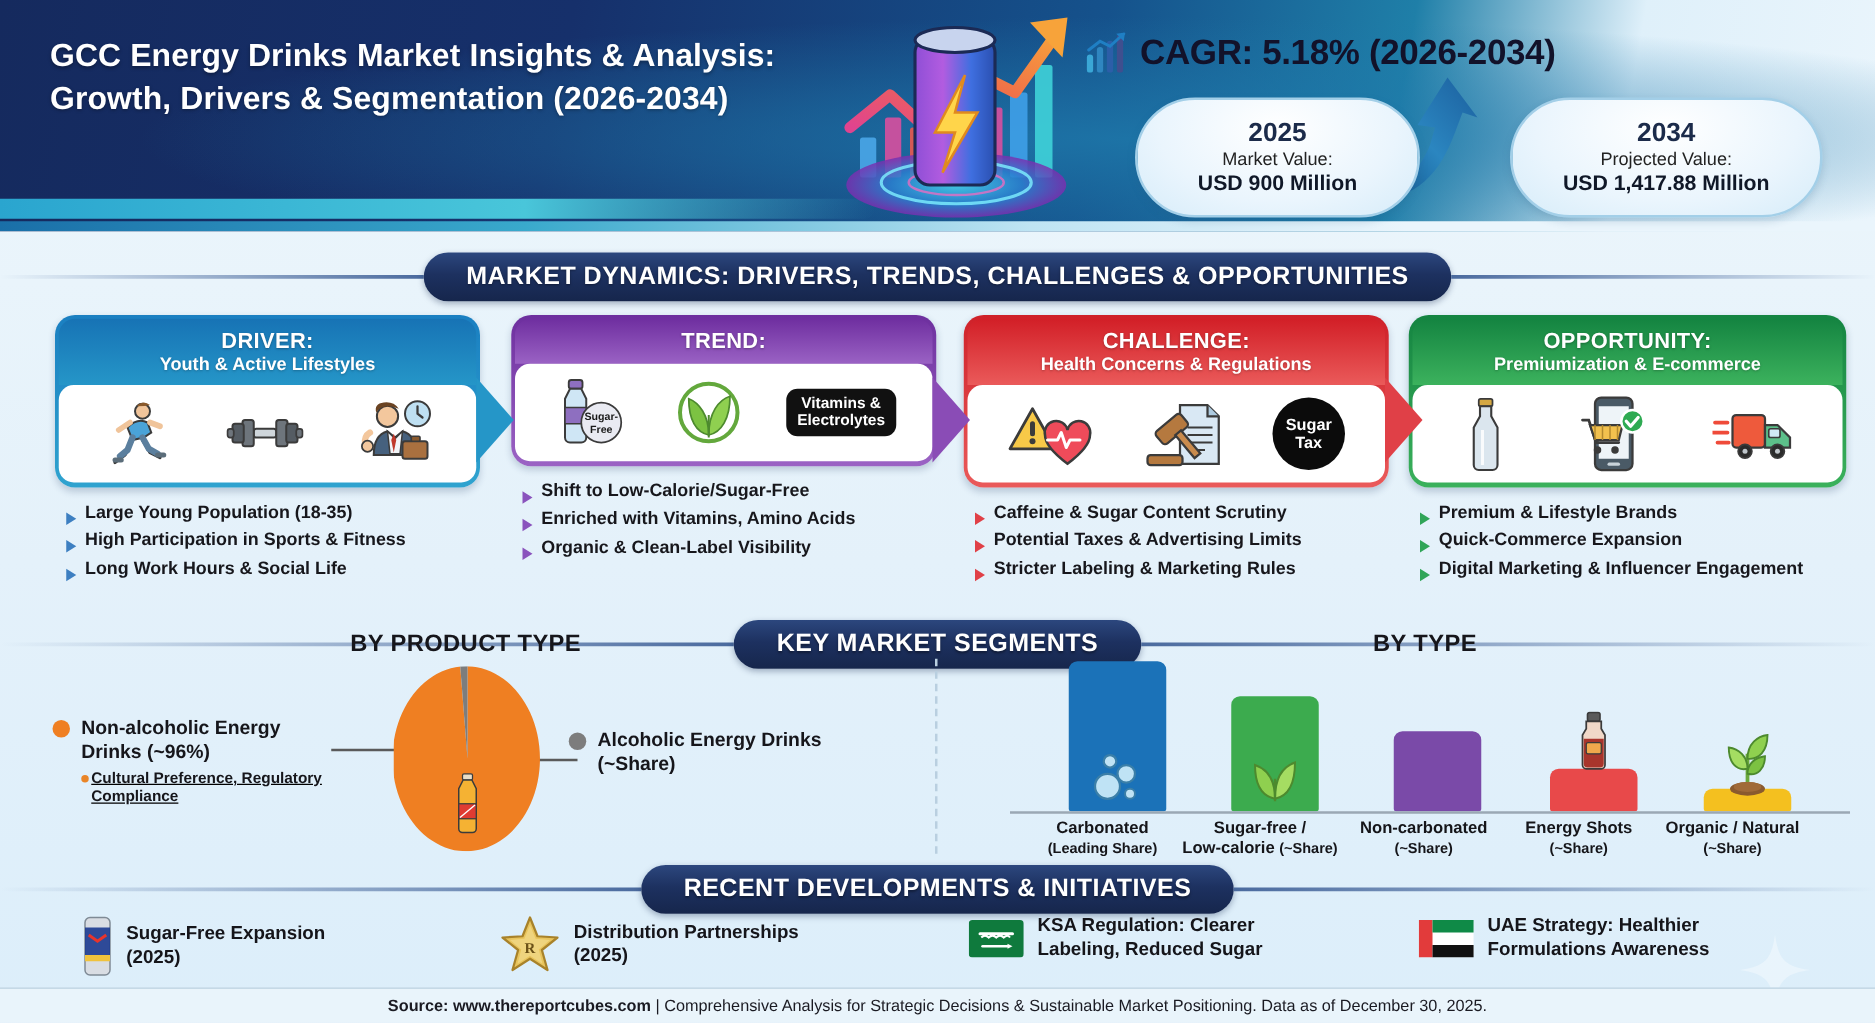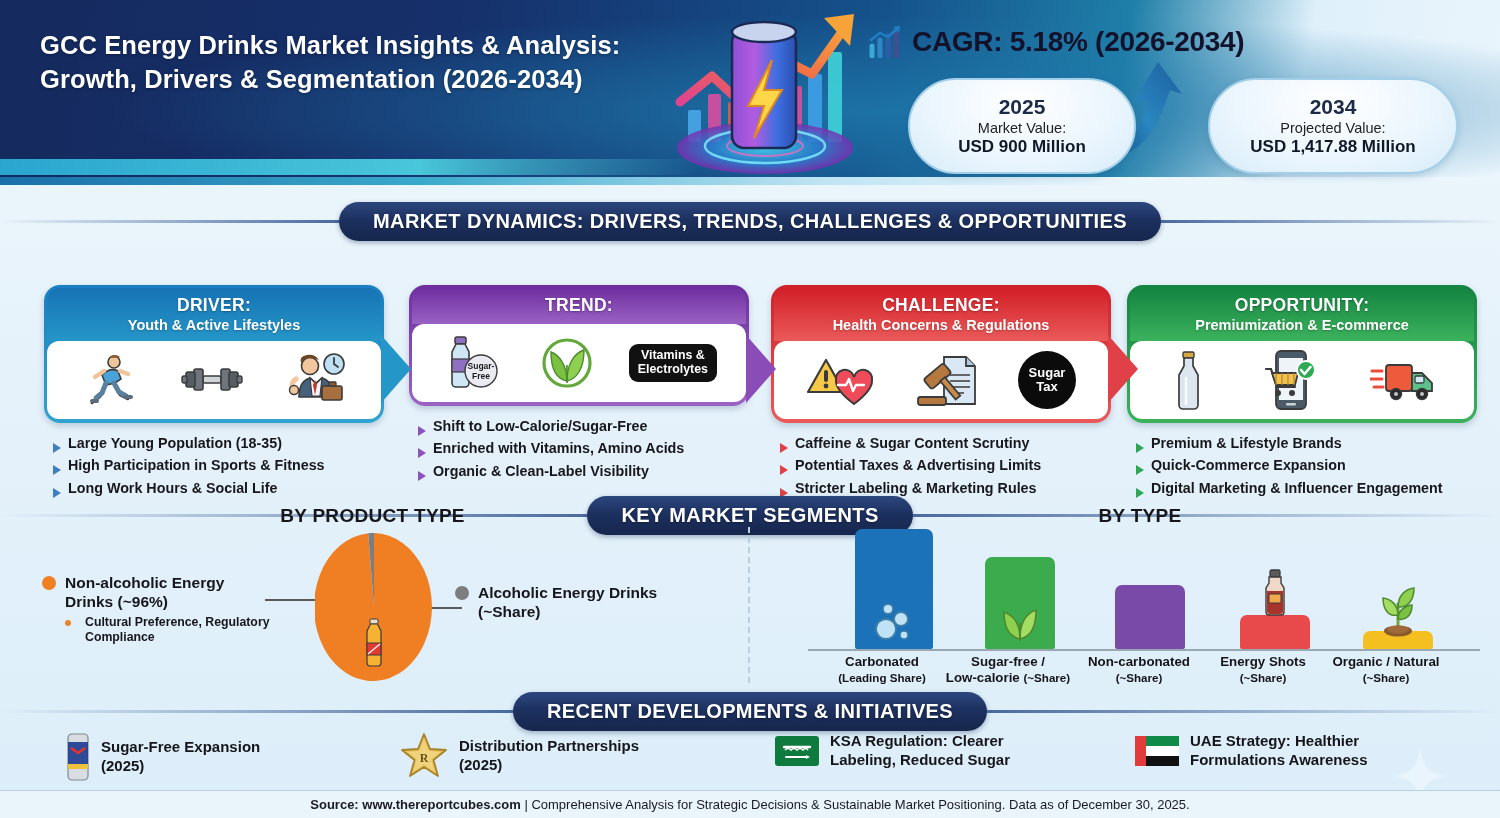--- a/index.html
+++ b/index.html
@@ -73,21 +73,21 @@
   .banner-line { flex: 1; height: 3px; background: linear-gradient(90deg,rgba(30,60,110,0),#4a6a9e); }
   .banner-line.r { background: linear-gradient(90deg,#4a6a9e,rgba(30,60,110,0)); }
   .banner {
     background: linear-gradient(180deg,#2c477e 0%,#1d3160 45%,#16264c 100%);
     color: #fff; font-size: 20px; font-weight: bold; letter-spacing: .4px;
     padding: 8px 34px; border-radius: 22px; white-space: nowrap;
     box-shadow: 0 2px 5px rgba(20,40,80,.35); text-shadow: 0 1px 2px rgba(0,0,0,.4);
   }
 
   
-  .dynamics { position: absolute; left: 0; top: 252px; width: 1212px; height: 222px; margin-top: 33px; }
+  .dynamics { position: absolute; left: 0; top: 252px; width: 1212px; height: 222px; }
   .dcard { position: absolute; top: 0; width: 340px; }
   .dcard-box {
     position: relative; border-radius: 16px; padding: 3px 3px 4px;
     box-shadow: 0 3px 6px rgba(30,60,100,.22);
   }
   .dcard-head {
     text-align: center; color: #fff; padding: 7px 6px 8px;
     border-radius: 13px 13px 0 0;
   }
   .dcard-title { font-size: 17.5px; font-weight: bold; letter-spacing: .3px; text-shadow: 0 1px 2px rgba(0,0,0,.3); }
@@ -132,21 +132,21 @@
                  border-left: 2px dashed #b9cfe0; }
 
   .pie-wrap { position: absolute; left: 0; top: 0; width: 745px; height: 190px; }
   .pie { position: absolute; left: 315px; top: 28px; width: 118px; height: 148px; }
 
   .legend-left { position: absolute; left: 42px; top: 68px; width: 230px; }
   .legend-right { position: absolute; left: 455px; top: 78px; width: 240px; }
   .legend-row { display: flex; align-items: flex-start; gap: 9px; }
   .dot { width: 14px; height: 14px; border-radius: 50%; flex: none; margin-top: 3px; }
   .legend-text { font-size: 15.5px; font-weight: bold; color: #16161b; line-height: 1.25; }
-  .legend-sub { margin-top: 3px; margin-left: 23px; display: flex; gap: 14px; }
+  .legend-sub { margin-top: 3px; margin-left: 23px; display: flex; gap: 2px; text-decoration: underline; }
   .legend-sub .minidot { width: 6px; height: 6px; border-radius: 50%; background: #e98527; flex: none; margin-top: 5px; }
   .legend-sub .s { font-size: 12.3px; font-weight: bold; color: #16161b; line-height: 1.25; }
   .leader { position: absolute; height: 1.5px; background: #5a5a5a; }
 
   .bars-wrap { position: absolute; left: 780px; top: 0; width: 720px; height: 190px; }
   .bar-area { position: absolute; left: 35px; top: 24px; width: 660px; height: 120px; }
   .bar-col { position: absolute; bottom: 0; display: flex; flex-direction: column;
              align-items: center; justify-content: flex-end; }
   .bar { width: 100%; border-radius: 7px 7px 2px 2px; position: relative;
          display: flex; align-items: flex-end; justify-content: center; }

